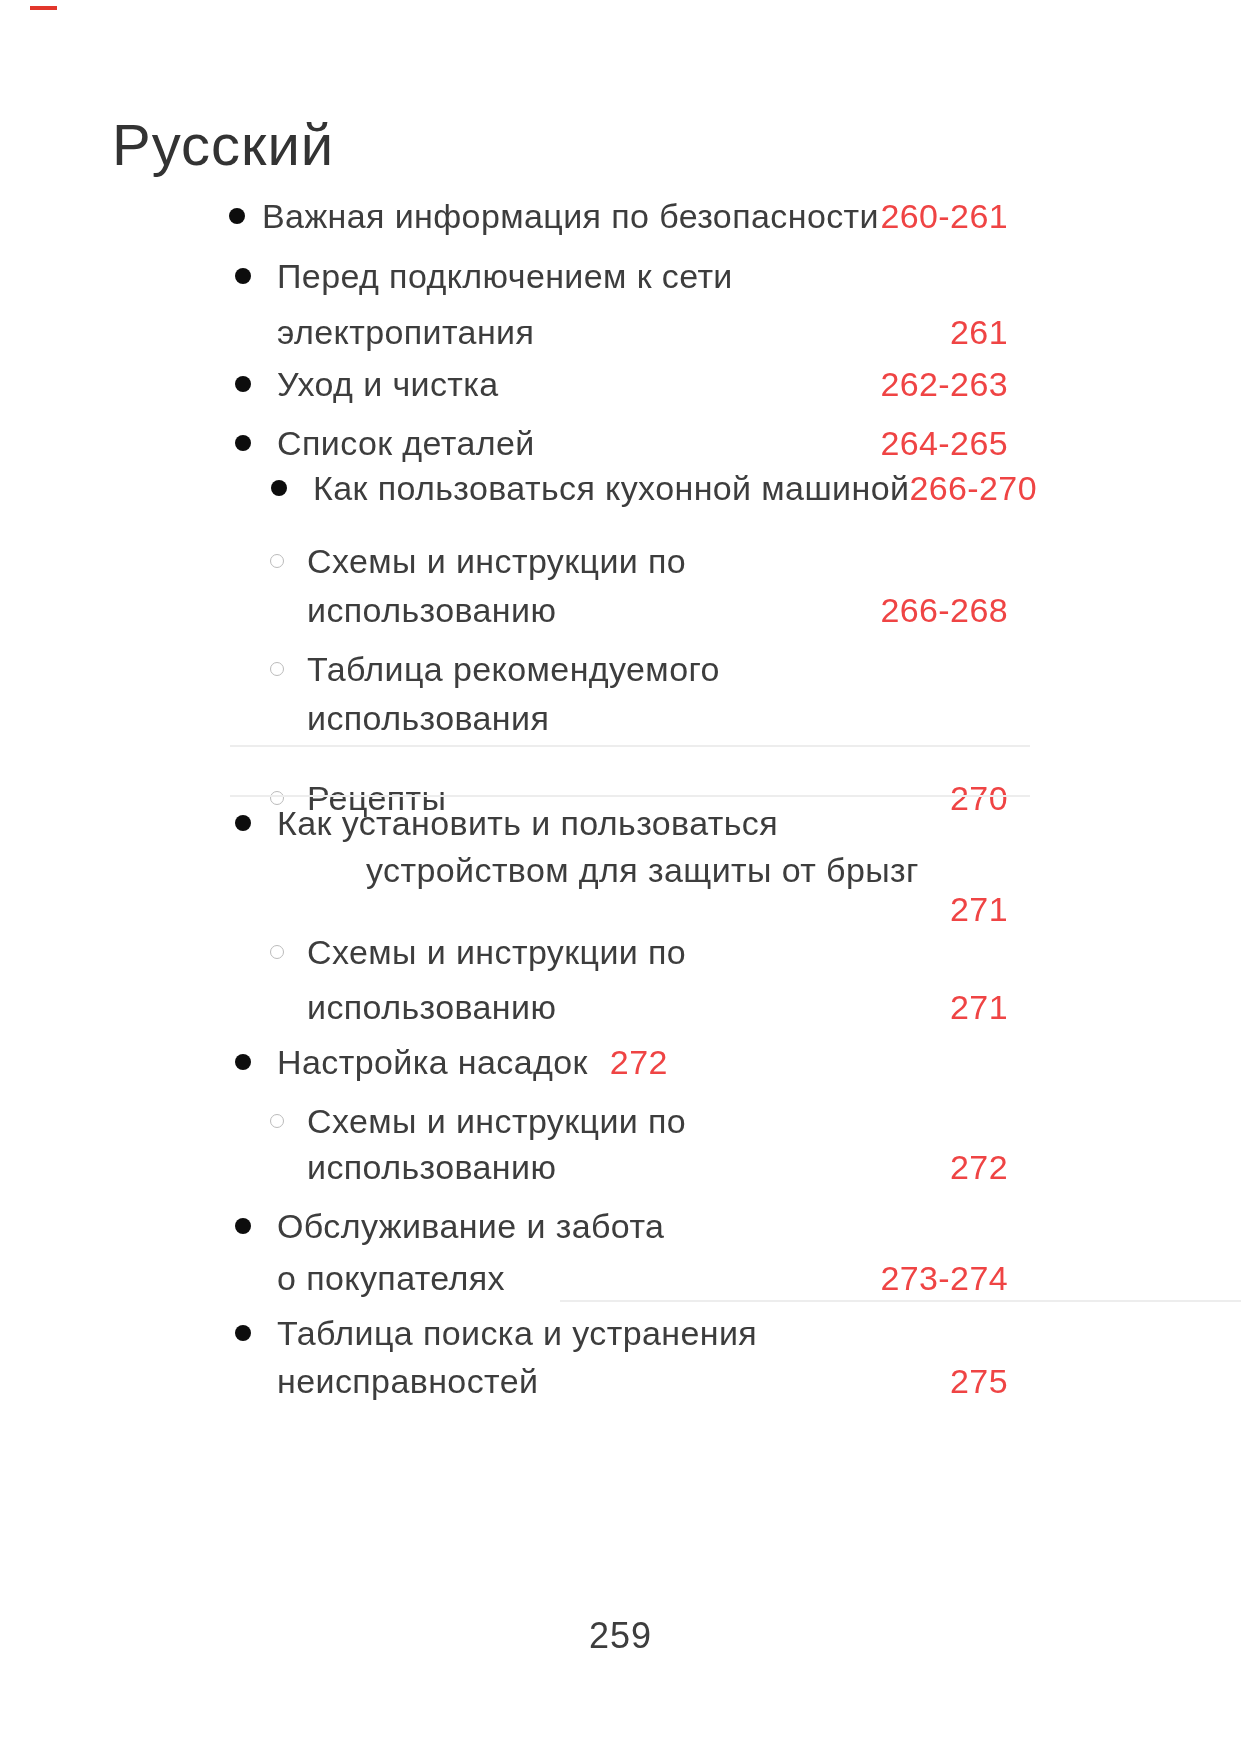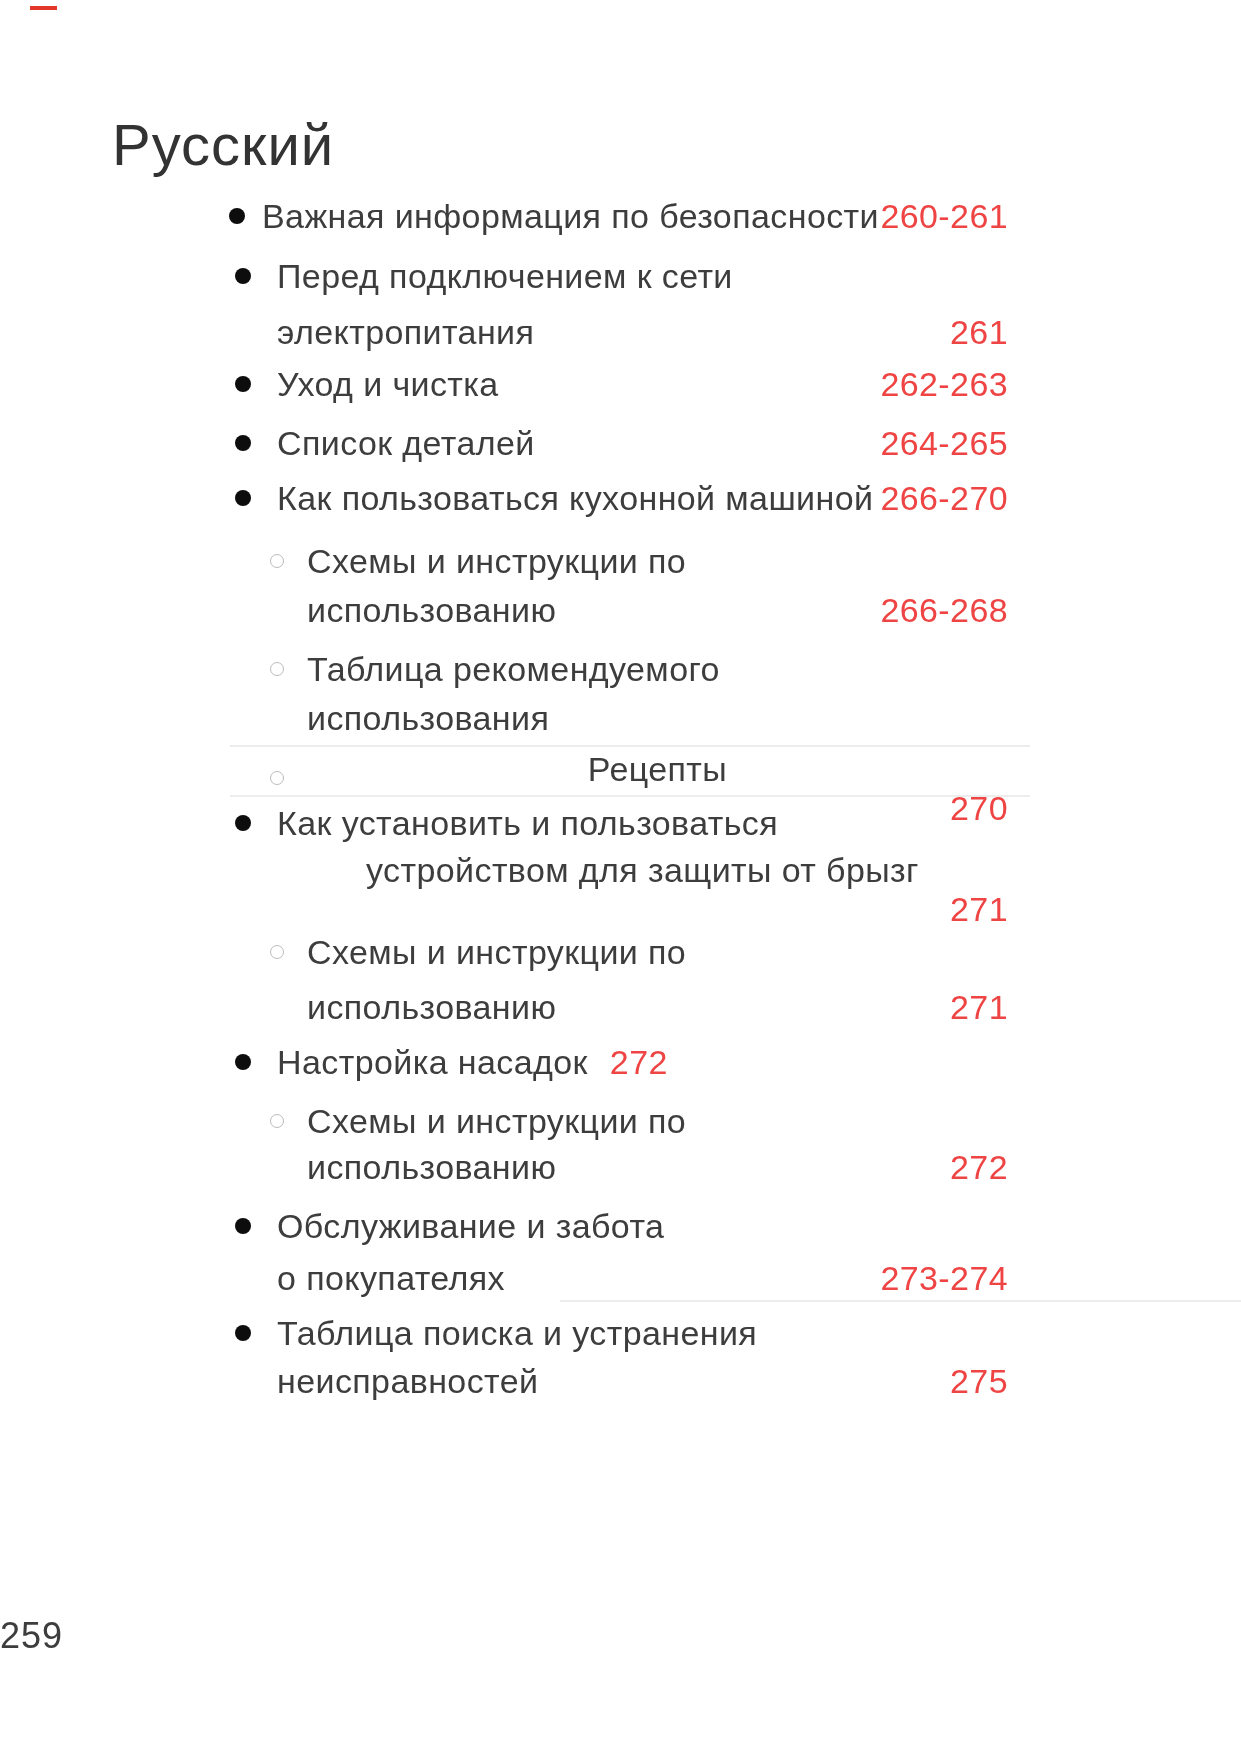--- a/index.html
+++ b/index.html
@@ -44,26 +44,26 @@
     border-radius:50%;border:1.5px solid #bbbbbb;background:transparent;
   }
 
   
   .line-1{top:188px;left:262px;}
   .line-1 .bullet-dot{left:-33px;}
   .line-2{top:248px;}
   .line-3{top:304px;}
   .line-4{top:356px;}
   .line-5{top:415px;}
-  .line-6{top:470px;}
+  .line-6{top:460px;margin-left:36px;}
   .line-7{top:533px;}
   .line-8{top:582px;}
   .line-9{top:641px;}
   .line-10{top:690px;}
-  .line-11{top:750px;flex-direction:column;}
+  .line-11{top:770px;}
   .line-12{top:795px;}
   .line-13{top:851px;flex-direction:column;}
   .line-14{top:924px;}
   .line-15{top:979px;}
   .line-16{top:1034px;}
   .line-17{top:1093px;}
   .line-18{top:1139px;}
   .line-19{top:1198px;}
   .line-20{top:1250px;}
   .line-21{top:1305px;text-align:center;}
@@ -71,21 +71,21 @@
 
   .sep{
     position:absolute;height:2px;background:#ededed;
   }
   .sep-1{left:230px;right:211px;top:745px;}
   .sep-2{left:230px;right:211px;top:795px;}
   .sep-3{left:560px;right:0;top:1300px;}
 
   .footer-page{
     position:absolute;left:0;right:0;top:1615px;height:44px;
-    font-size:36px;font-weight:300;color:#3d3d3d;
+    text-align:center;font-size:36px;font-weight:300;color:#3d3d3d;
     letter-spacing:1px;
   }
 </style>
 </head>
 <body>
 
 <div id="page">
   <div class="red-dash"></div>
 
   <div class="doc-title">Русский</div>

